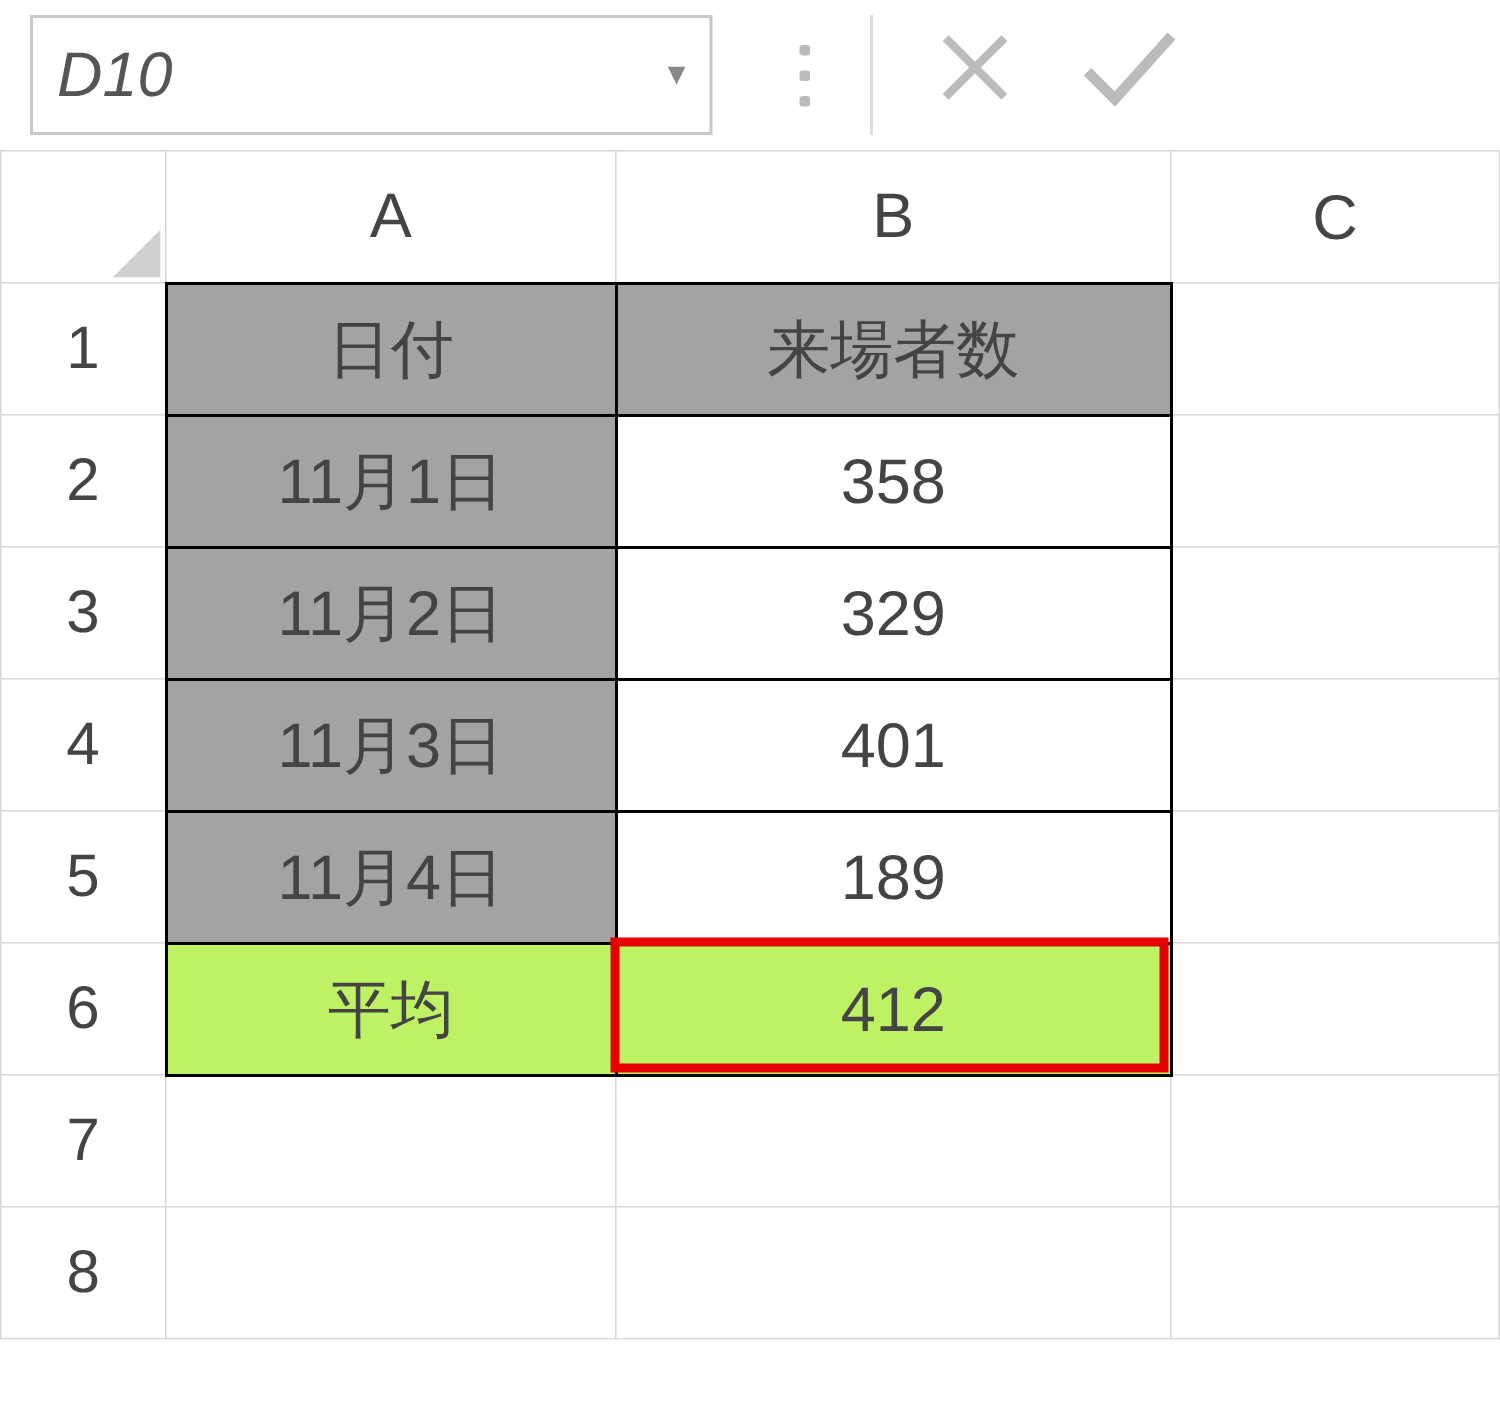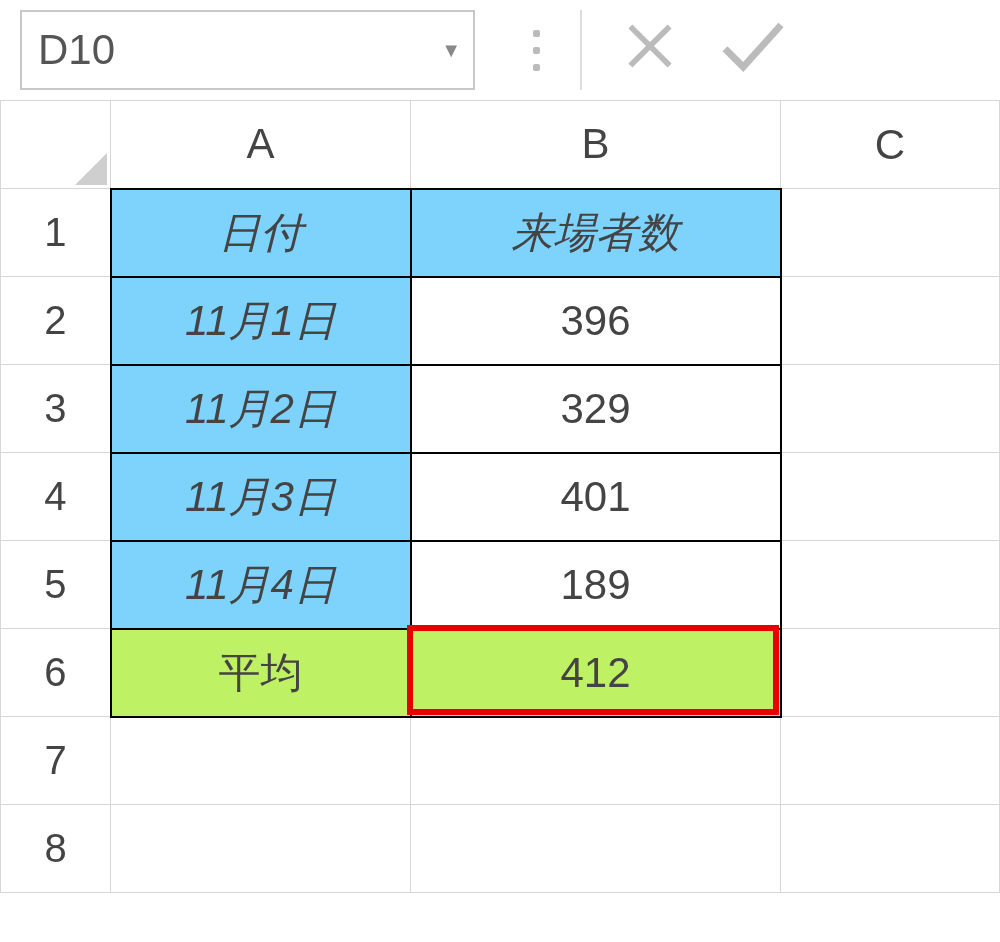--- a/index.html
+++ b/index.html
@@ -20,20 +20,21 @@
   .name-box {
     border: 2px solid #c8c8c8;
     width: 455px;
     height: 80px;
     display: flex;
     align-items: center;
     justify-content: space-between;
     padding: 0 12px 0 16px;
     color: #555;
     font-size: 42px;
+    font-style: italic;
   }
   .name-box .drop {
     color: #888;
     font-size: 20px;
   }
   .fx-icons {
     display: flex;
     align-items: center;
     gap: 40px;
     padding-left: 40px;
@@ -86,21 +87,21 @@
     border-top:none; border-left:none;
     position:relative;
   }
   th.corner svg { position:absolute; right:3px; bottom:3px; }
 
   td.cell { font-size: 42px; }
 
   
   .data-border { border:2px solid #000 !important; }
 
-  .fill-green { background:#7dd3fc;font-style:italic; }
+  .fill-green { background:#a3a3a3; }
   .fill-yellow { background:#bef264; }
 
   .col-A { width: 300px; }
   .col-B { width: 370px; }
   .col-C { width: auto; }
 
   
   .red-outline {
     position:absolute;
     border:6px solid #e60000;
@@ -158,21 +159,21 @@
 
   <tr>
     <th class="rowhdr">1</th>
     <td class="cell fill-green data-border">日付</td>
     <td class="cell fill-green data-border">来場者数</td>
     <td class="cell"></td>
   </tr>
   <tr>
     <th class="rowhdr">2</th>
     <td class="cell fill-green data-border">11月1日</td>
-    <td class="cell data-border">396</td>
+    <td class="cell data-border">358</td>
     <td class="cell"></td>
   </tr>
   <tr>
     <th class="rowhdr">3</th>
     <td class="cell fill-green data-border">11月2日</td>
     <td class="cell data-border">329</td>
     <td class="cell"></td>
   </tr>
   <tr>
     <th class="rowhdr">4</th>

